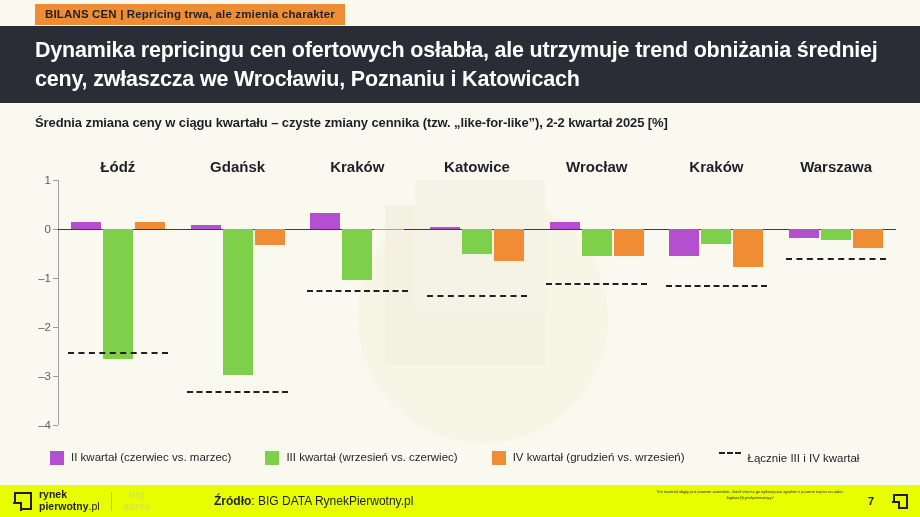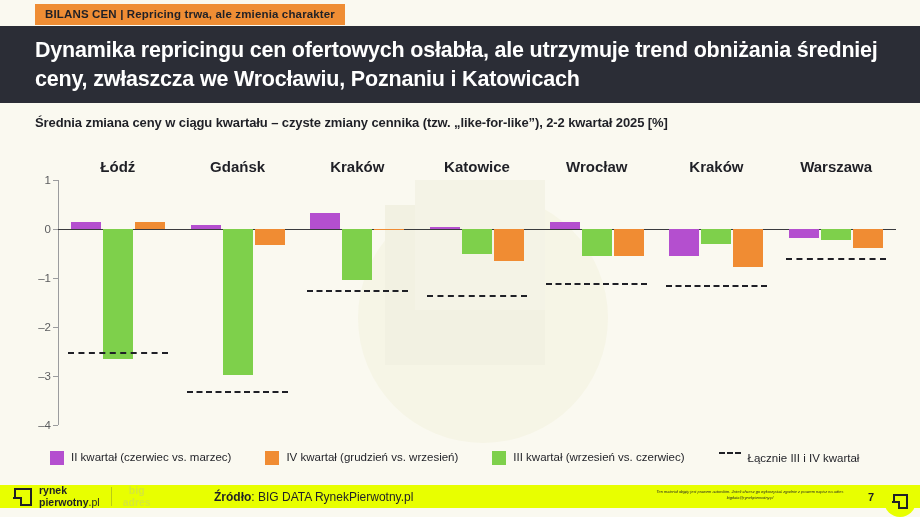--- a/index.html
+++ b/index.html
@@ -87,21 +87,21 @@
   }
   .leg-item{display:flex;margin-right:34px;}
   .swatch{width:14px;height:14px;margin-right:7px;display:inline-block;}
   .leg-text{font-size:11.5px;color:#1f2026;white-space:nowrap;}
   .leg-dash{
     display:inline-block;width:22px;height:0;border-top:2.5px dashed #1f2026;
     margin-right:7px;
   }
   
   .footer{
-    position:absolute;left:0;top:485px;width:920px;height:23px;
+    position:absolute;left:0;top:485px;width:920px;height:32px;
     background:#e8ff00;display:flex;align-items:center;
   }
   .brand{display:flex;align-items:center;padding-left:14px;}
   .brand-mark{
     width:18px;height:18px;border:2.6px solid #1f2026;
     margin-right:7px;position:relative;box-sizing:border-box;
   }
   .brand-mark:after{
     content:"";position:absolute;left:-2.6px;bottom:-2.6px;
     width:7px;height:7px;background:#e8ff00;
@@ -202,26 +202,26 @@
       <div class="dashline" style="left: 727.863px; width: 100.56px; top: 78.4px;"></div>
     </div>
 </div>
 
 <div class="legend">
   <div class="leg-item">
     <span class="swatch" id="sw-q2" style="background: rgb(180, 79, 207);"></span>
     <span class="leg-text">II kwartał (czerwiec vs. marzec)</span>
   </div>
   <div class="leg-item">
+    <span class="swatch" id="sw-q3" style="background: rgb(126, 208, 75);"></span>
+    <span class="leg-text">III kwartał (wrzesień vs. czerwiec)</span>
+  </div>
+  <div class="leg-item">
     <span class="swatch" id="sw-q4" style="background: rgb(240, 140, 51);"></span>
     <span class="leg-text">IV kwartał (grudzień vs. wrzesień)</span>
-  </div>
-  <div class="leg-item">
-    <span class="swatch" id="sw-q3" style="background: rgb(126, 208, 75);"></span>
-    <span class="leg-text">III kwartał (wrzesień vs. czerwiec)</span>
   </div>
   <div class="leg-item">
     <span class="leg-dash"></span>
     <span class="leg-text">Łącznie III i IV kwartał</span>
   </div>
 </div>
 
 <div class="footer">
   <div class="brand">
     <div class="brand-mark"></div>

